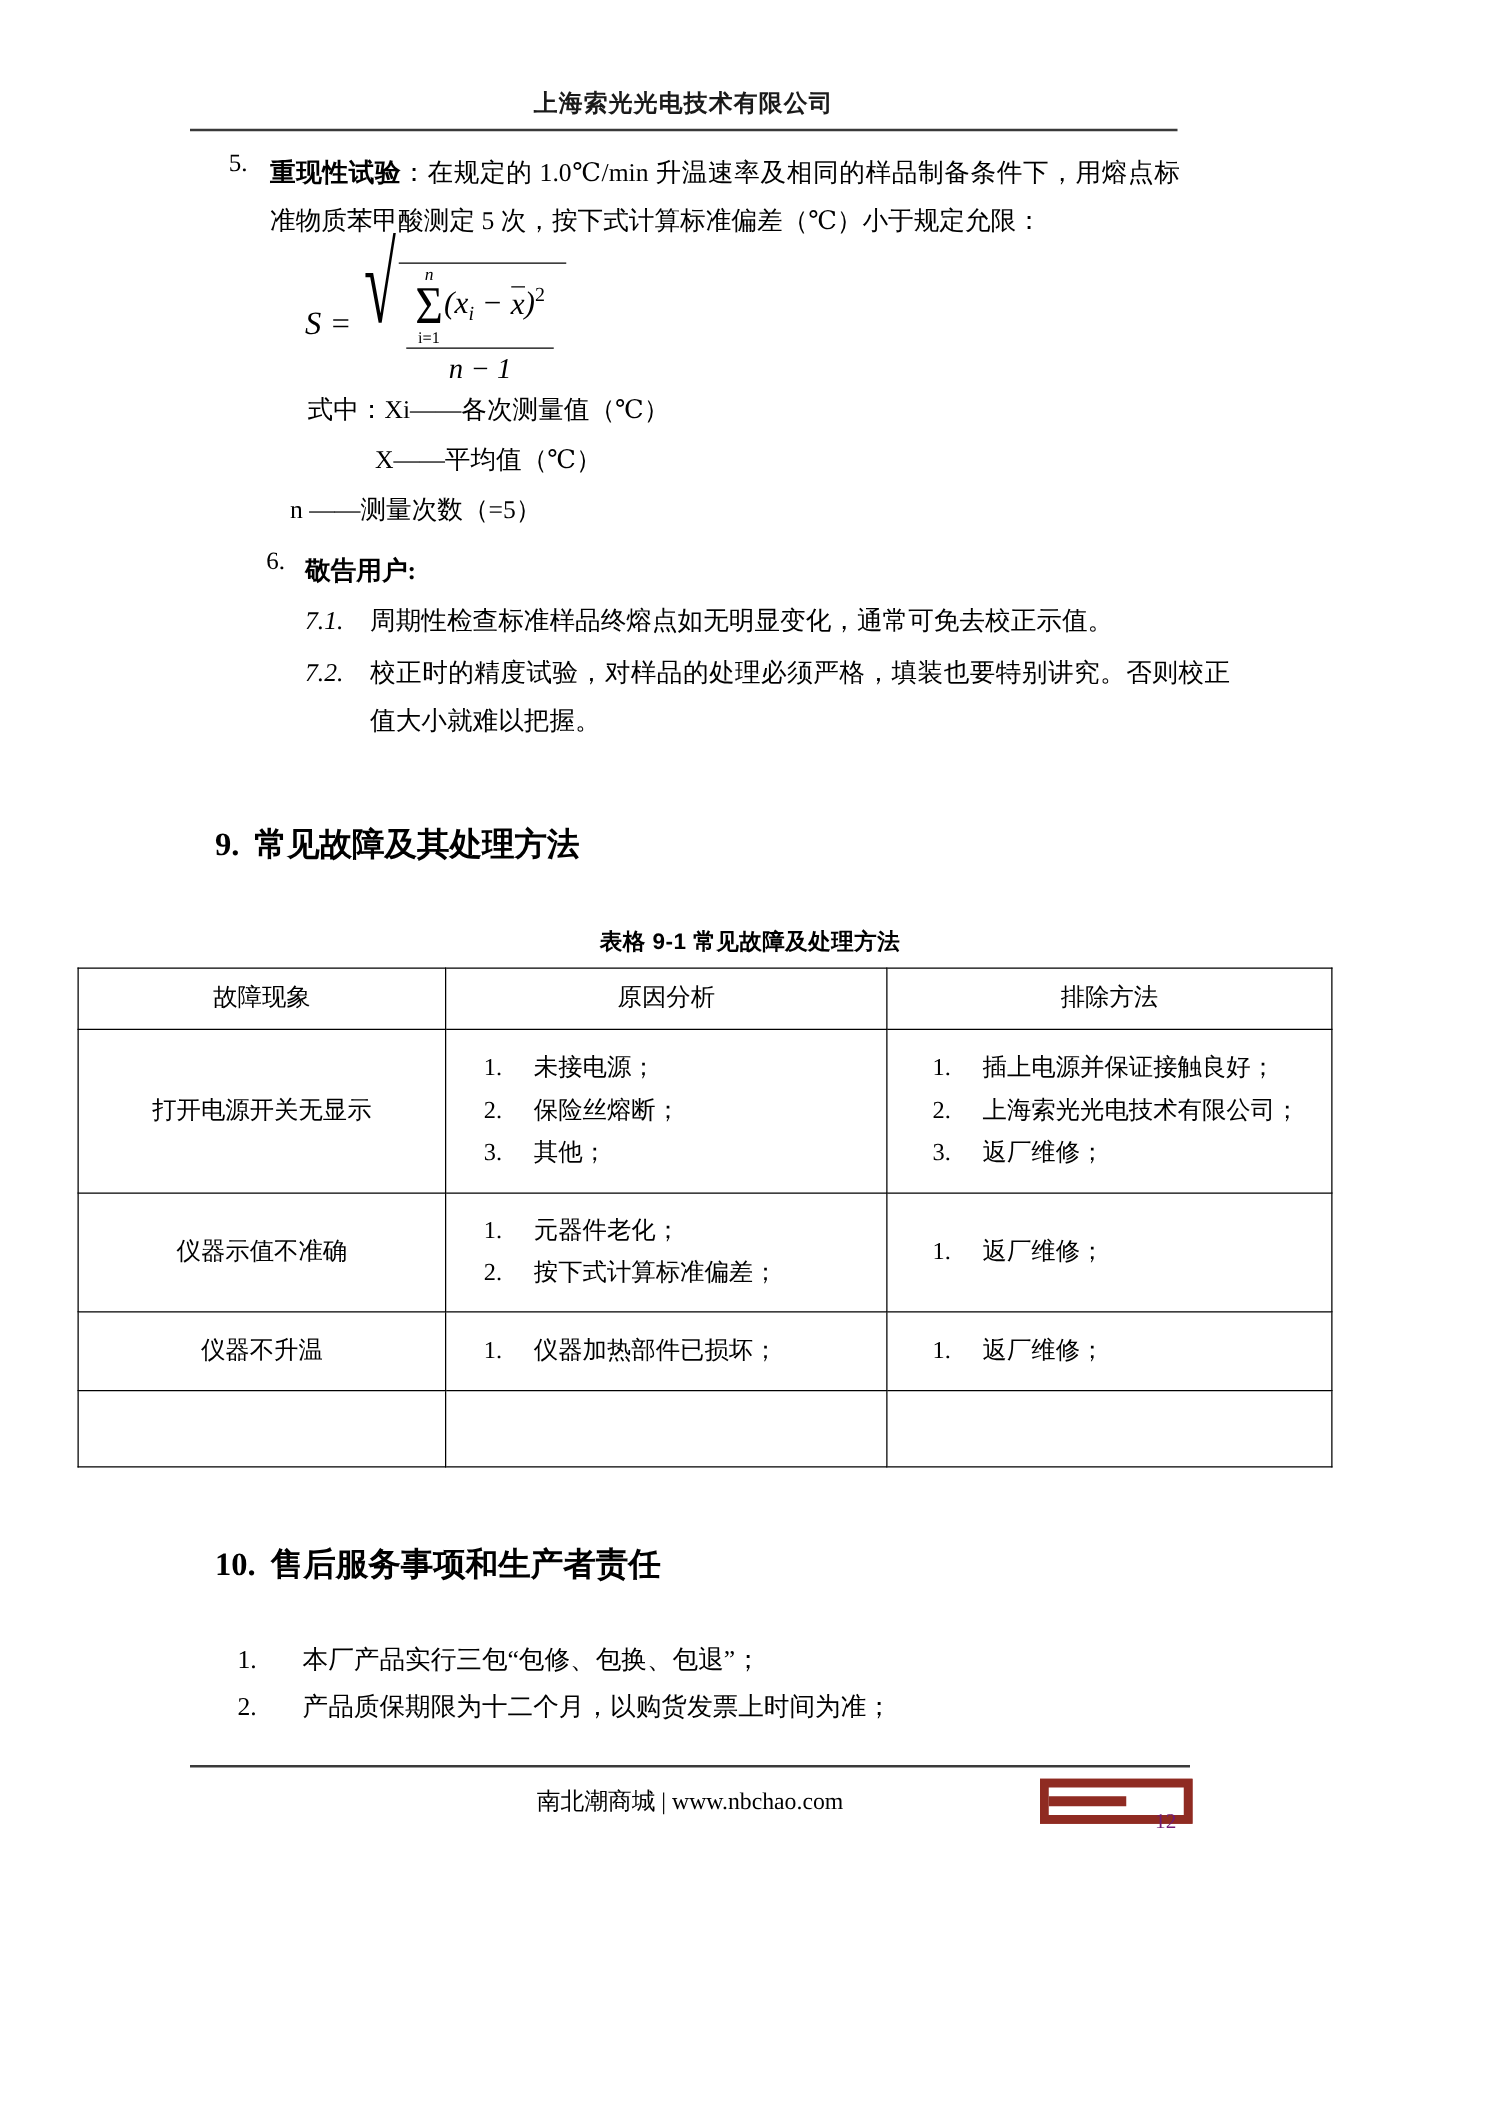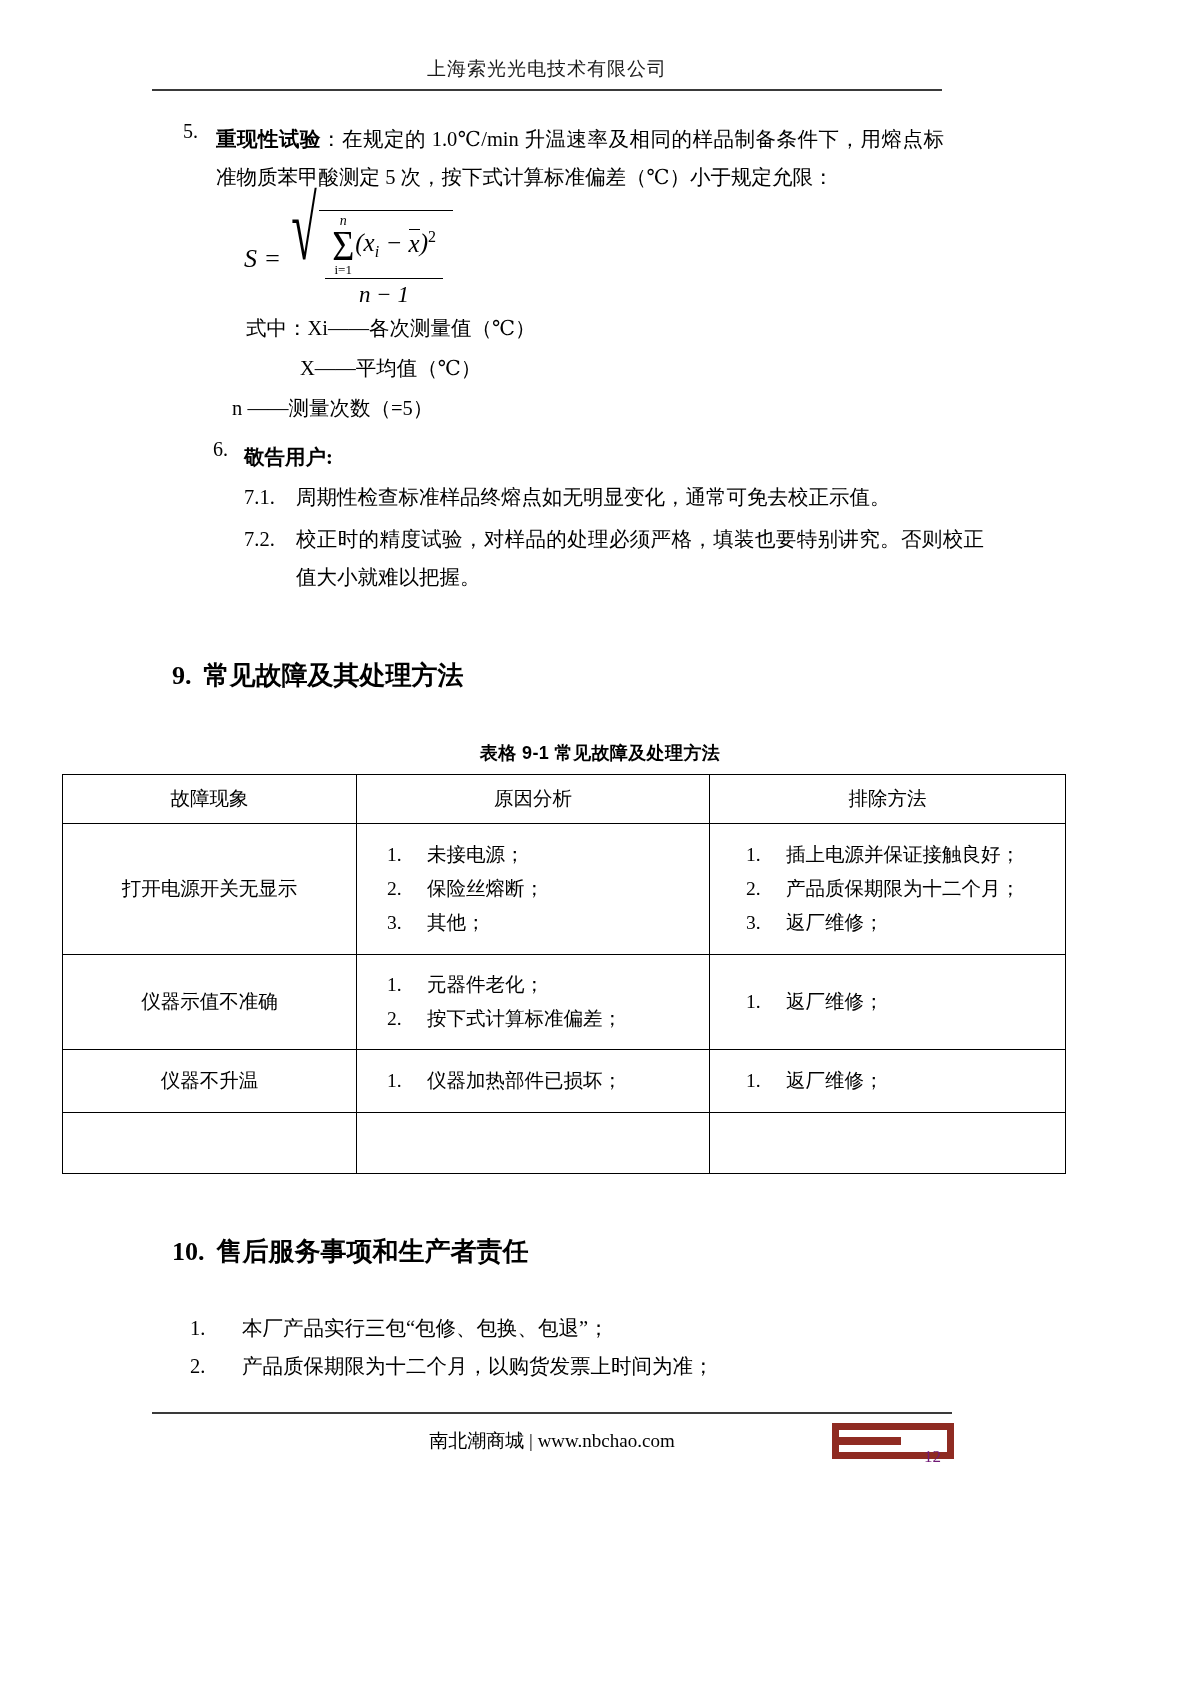--- a/index.html
+++ b/index.html
@@ -19,23 +19,24 @@
     position: relative;
     width: 1200px;
     height: 1697px;
     box-sizing: border-box;
   }
 
   
   .header {
     position: absolute;
     left: 152px;
-    top: 56px;
+    top: 70px;
     width: 790px;
     text-align: center;
+    font-weight: bold;
   }
   .header-title {
     font-size: 19px;
     letter-spacing: 1px;
     color: #1a1a1a;
     padding-bottom: 7px;
   }
   .header-rule {
     border-bottom: 2.5px solid #3a3a3a;
     width: 790px;
@@ -171,20 +172,21 @@
     line-height: 38px;
   }
   .sub-item {
     display: flex;
     align-items: flex-start;
     margin-bottom: 4px;
   }
   .sub-num {
     min-width: 52px;
     width: 52px;
+    font-style: italic;
   }
   .sub-text {
     width: 688px;
     text-align: justify;
   }
 
   
   .section-heading {
     font-size: 26px;
     font-weight: bold;
@@ -404,21 +406,21 @@
             </ul>
           </td>
           <td class="c3 tall">
             <ul class="cell-list">
               <li>
                     <span class="cl-num">1.</span>
                     <span class="cl-txt">插上电源并保证接触良好；</span>
                   </li>
               <li>
                     <span class="cl-num">2.</span>
-                    <span class="cl-txt">产品质保期限为十二个月；</span>
+                    <span class="cl-txt">上海索光光电技术有限公司；</span>
                   </li>
               <li>
                     <span class="cl-num">3.</span>
                     <span class="cl-txt">返厂维修；</span>
                   </li>
             </ul>
           </td>
         </tr>
         <tr>
           <td class="c1 mid">仪器示值不准确</td>

